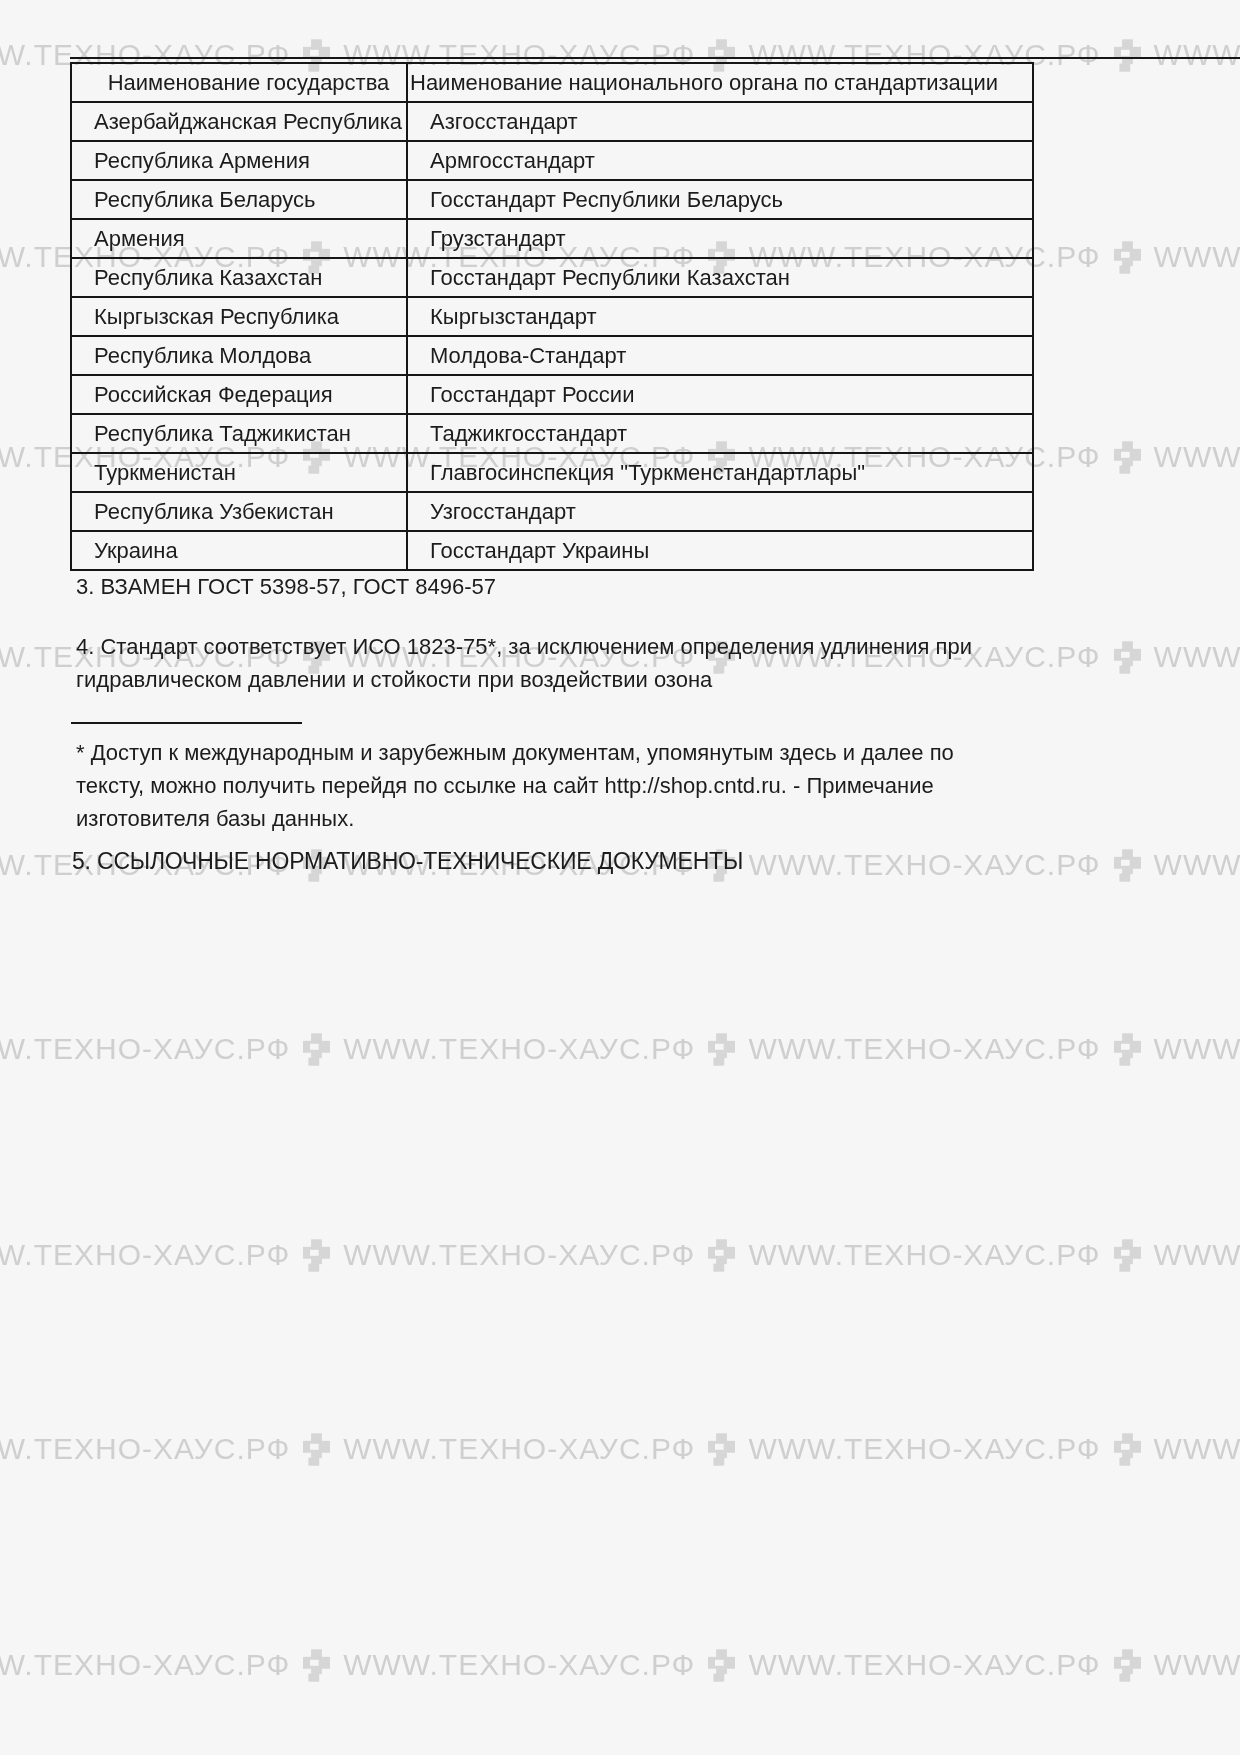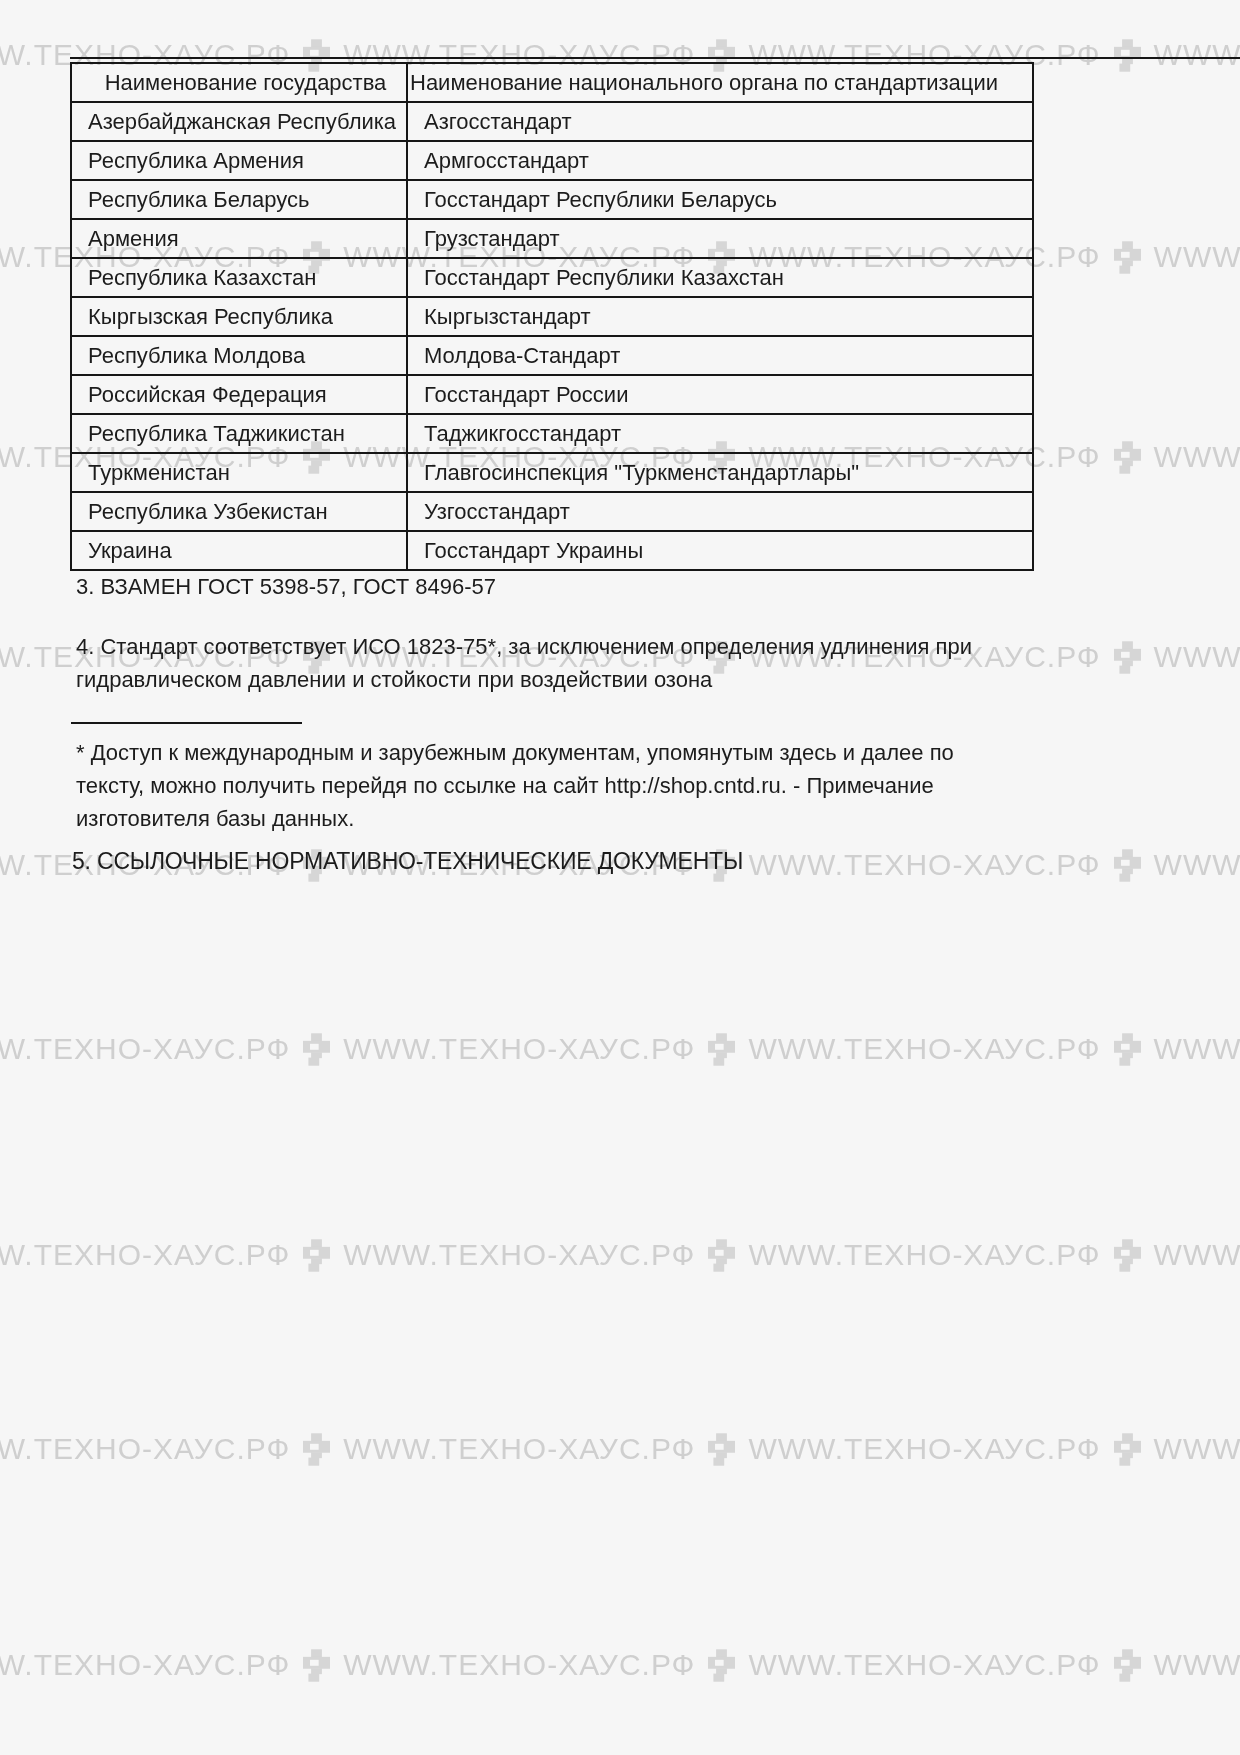--- a/index.html
+++ b/index.html
@@ -50,21 +50,21 @@
   table.std {
     position: absolute;
     left: 70px; top: 62px;
     width: 962px;
     border-collapse: collapse;
     table-layout: fixed;
     font-size: 22px;
   }
   table.std th, table.std td {
     border: 2px solid #161616;
-    padding: 3px 3px 3px 16px;
+    padding: 3px 3px 3px 22px;
     height: 31px;
     line-height: 26px;
     font-weight: normal;
     overflow: hidden;
     white-space: nowrap;
     background: transparent;
   }
   table.std col.c1 { width: 336px; }
   table.std col.c2 { width: 626px; }
   table.std th.h1 { text-align: center; }

